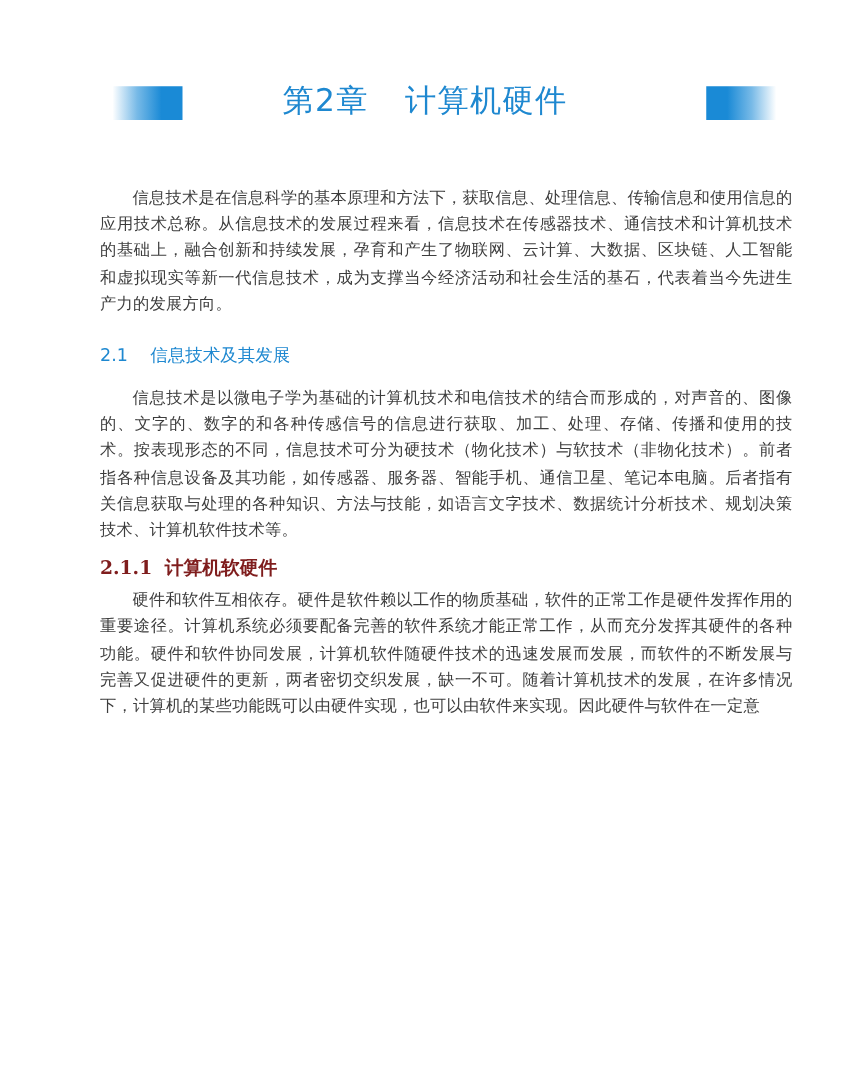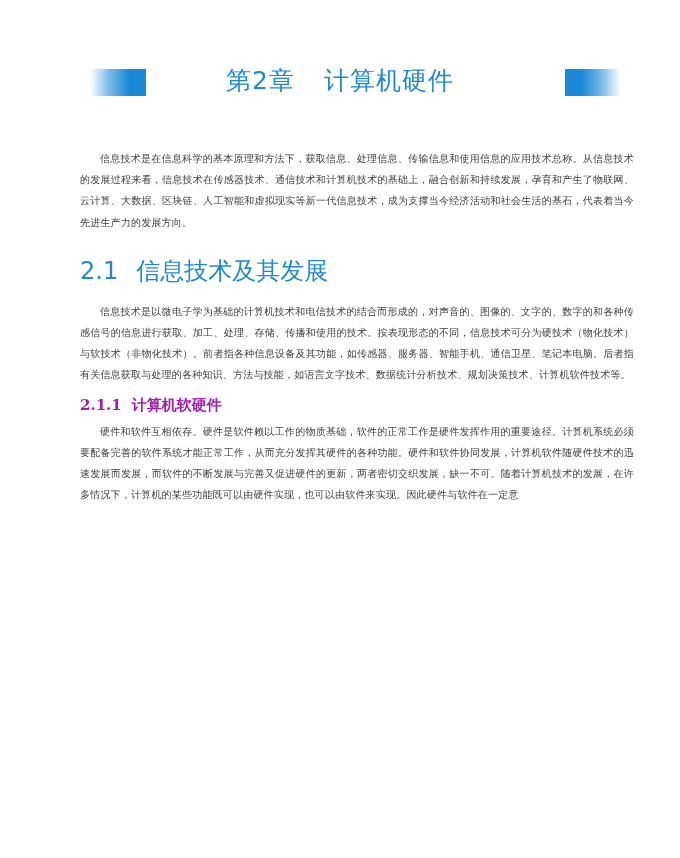--- a/index.html
+++ b/index.html
@@ -7,27 +7,27 @@
          font-family: "DejaVu Serif", "Liberation Serif", serif; color: #3a3a3a; }
   .chapter-header { position: absolute; top: 62px; left: 0; width: 680px; height: 40px; }
   .deco-bar { position: absolute; top: 7px; width: 56px; height: 27px; }
   .deco-left { left: 90px; background: linear-gradient(to right, rgba(30,140,215,0) 0%, rgba(30,140,215,0.6) 35%, #1a8ad6 70%, #1a8ad6 100%); }
   .deco-right { left: 565px; background: linear-gradient(to right, #1a8ad6 0%, #1a8ad6 30%, rgba(30,140,215,0.6) 65%, rgba(30,140,215,0) 100%); }
   .chapter-title { position: absolute; left: 0; width: 680px; top: 2px; text-align: center;
          font-family: "DejaVu Sans", "Liberation Sans", sans-serif; font-size: 25px;
          color: #1e88d0; letter-spacing: 1px; }
   .chapter-title .num { margin-right: 29px; }
   .content { position: absolute; left: 80px; width: 554px; top: 148px; }
-  p.para { margin: 0; font-size: 10px; line-height: 21.2px; text-indent: 2em;
+  p.para { margin: 0; font-size: 13px; line-height: 21.2px; text-indent: 2em;
            text-align: justify; color: #3d3d3d; letter-spacing: 0.2px; }
-  .sec-h2 { font-family: "DejaVu Sans", "Liberation Sans", sans-serif; font-size: 24px;
+  .sec-h2 { font-family: "DejaVu Sans", "Liberation Sans", sans-serif; font-size: 14px;
             color: #1e88d0; margin: 22px 0 14px 0; }
   .sec-h2 .num { margin-right: 18px; }
   .sec-h3 { font-family: "DejaVu Serif", "Liberation Serif", serif; font-weight: bold;
-            font-size: 15px; color: #a21caf; margin: 10px 0 6px 0; }
+            font-size: 15px; color: #7f1d1d; margin: 10px 0 6px 0; }
   .sec-h3 .num { margin-right: 10px; }
 </style>
 </head>
 <body>
 
 <div class="chapter-header">
   <div class="deco-bar deco-left"></div>
   <div class="chapter-title">
     <span class="num">第2章</span><span>计算机硬件</span>
   </div>

